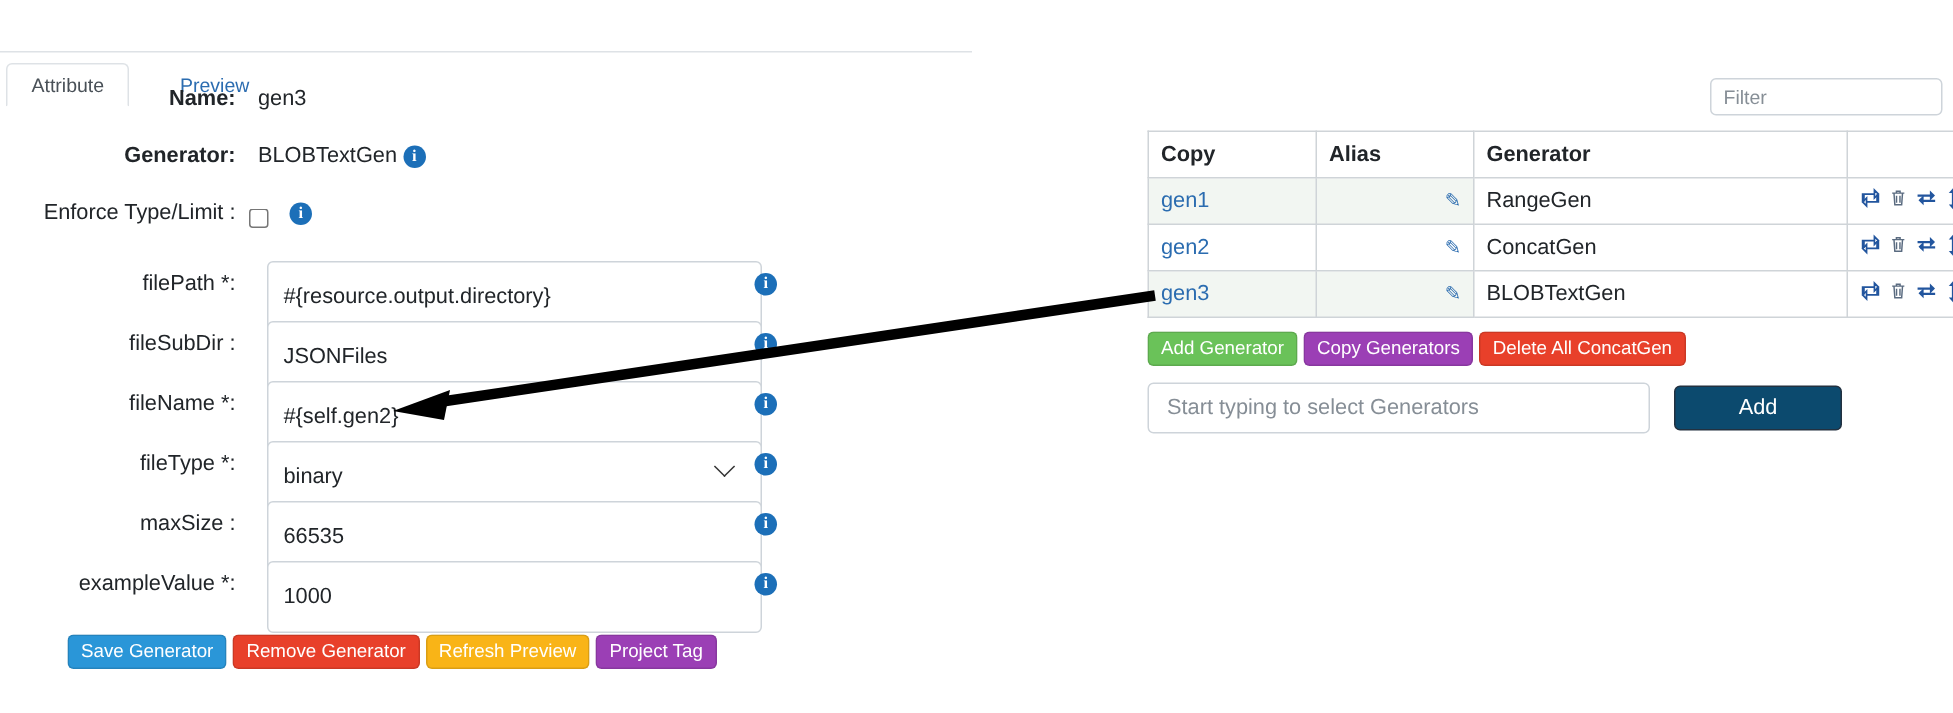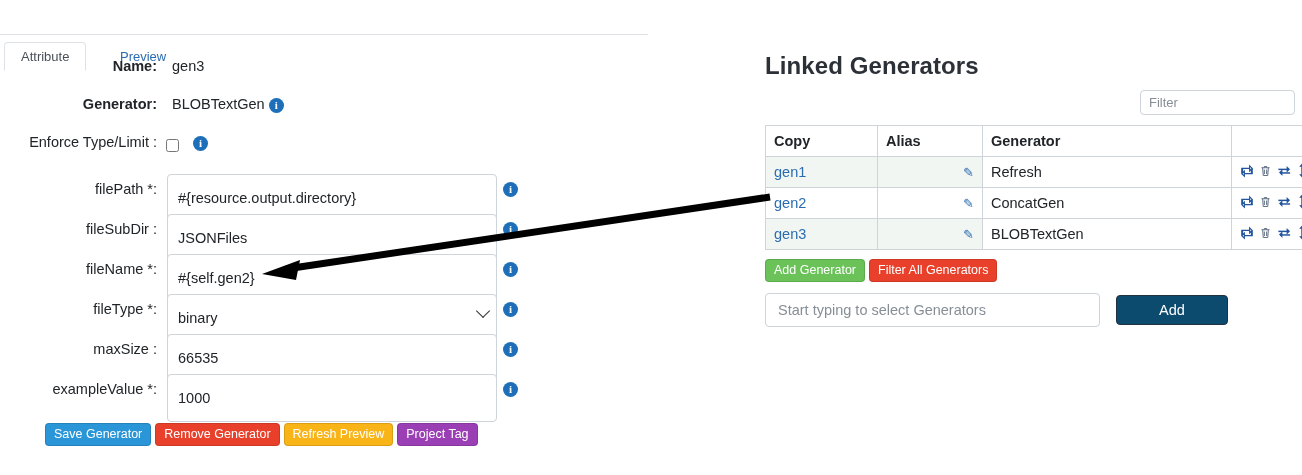--- a/index.html
+++ b/index.html
@@ -77,21 +77,21 @@
   .flabel.bold { font-weight: bold; }
   .fstatic {
     position: absolute;
     left: 172px;
     font-size: 14.5px;
     color: #212529;
     white-space: nowrap;
   }
   .finput {
     position: absolute;
-    left: 167px;
+    left: 178px;
     width: 330px;
     height: 48px;
     box-sizing: border-box;
     border: 1px solid #ced4da;
     border-radius: 4px;
     background: #fff;
     font-family: "Liberation Sans", sans-serif;
     font-size: 14.5px;
     color: #212529;
     padding: 0 10px;
@@ -359,21 +359,20 @@
 
 <div class="btnbar">
   <button class="btn btn-blue">Save Generator</button>
   <button class="btn btn-red">Remove Generator</button>
   <button class="btn btn-amber">Refresh Preview</button>
   <button class="btn btn-purple">Project Tag</button>
 </div>
 
 <div class="panel">
 
-  <h2 class="panel-title">Linked Generators</h2>
 
   <div class="filter-row">
     <input class="filter-input" placeholder="Filter" style="">
   </div>
 
   <table class="gen">
     <thead>
       <tr>
         <th class="col-name">Copy</th>
         <th class="col-alias">Alias</th>
@@ -383,21 +382,21 @@
     </thead>
     <tbody>
 
       <tr class="row-tint">
         <td class="tinted">
           <span class="gen-link">gen1</span>
         </td>
         <td class="tinted alias-cell">
           <span class="pencil">✎</span>
         </td>
-        <td>Refresh</td>
+        <td>RangeGen</td>
         <td class="actions">
           <span class="act-ico">
             <svg width="14" height="14" viewBox="0 0 16 16" fill="none" stroke="#22559e" stroke-width="1.3">
               <path d="M3 5h8v3l3-3-3-3v3H2v5h1z"></path>
                 <path d="M13 11H5V8l-3 3 3 3v-3h9V6h-1z"></path>
             </svg>
           </span>
           <span class="act-ico">
             <svg width="13" height="14" viewBox="0 0 16 16" fill="none" stroke="#5a6b80" stroke-width="1.2">
               <path d="M3 4h10M6.5 4V2.5h3V4M4.5 4l.7 9.5h5.6L11.5 4"></path>
@@ -498,21 +497,22 @@
             </svg>
           </span>
         </td>
       </tr>
 
     </tbody>
   </table>
 
   <div class="gen-btn-row">
     <button class="btn btn-green">Add Generator</button>
-    <button class="btn btn-red">Filter All Generators</button>
+    <button class="btn btn-purple">Copy Generators</button>
+    <button class="btn btn-red">Delete All ConcatGen</button>
   </div>
 
   <div class="add-row">
     <input class="typeahead" placeholder="Start typing to select Generators" style="">
     <button class="add-btn">Add</button>
   </div>
 
 </div>
 
 <svg class="arrow-layer">

